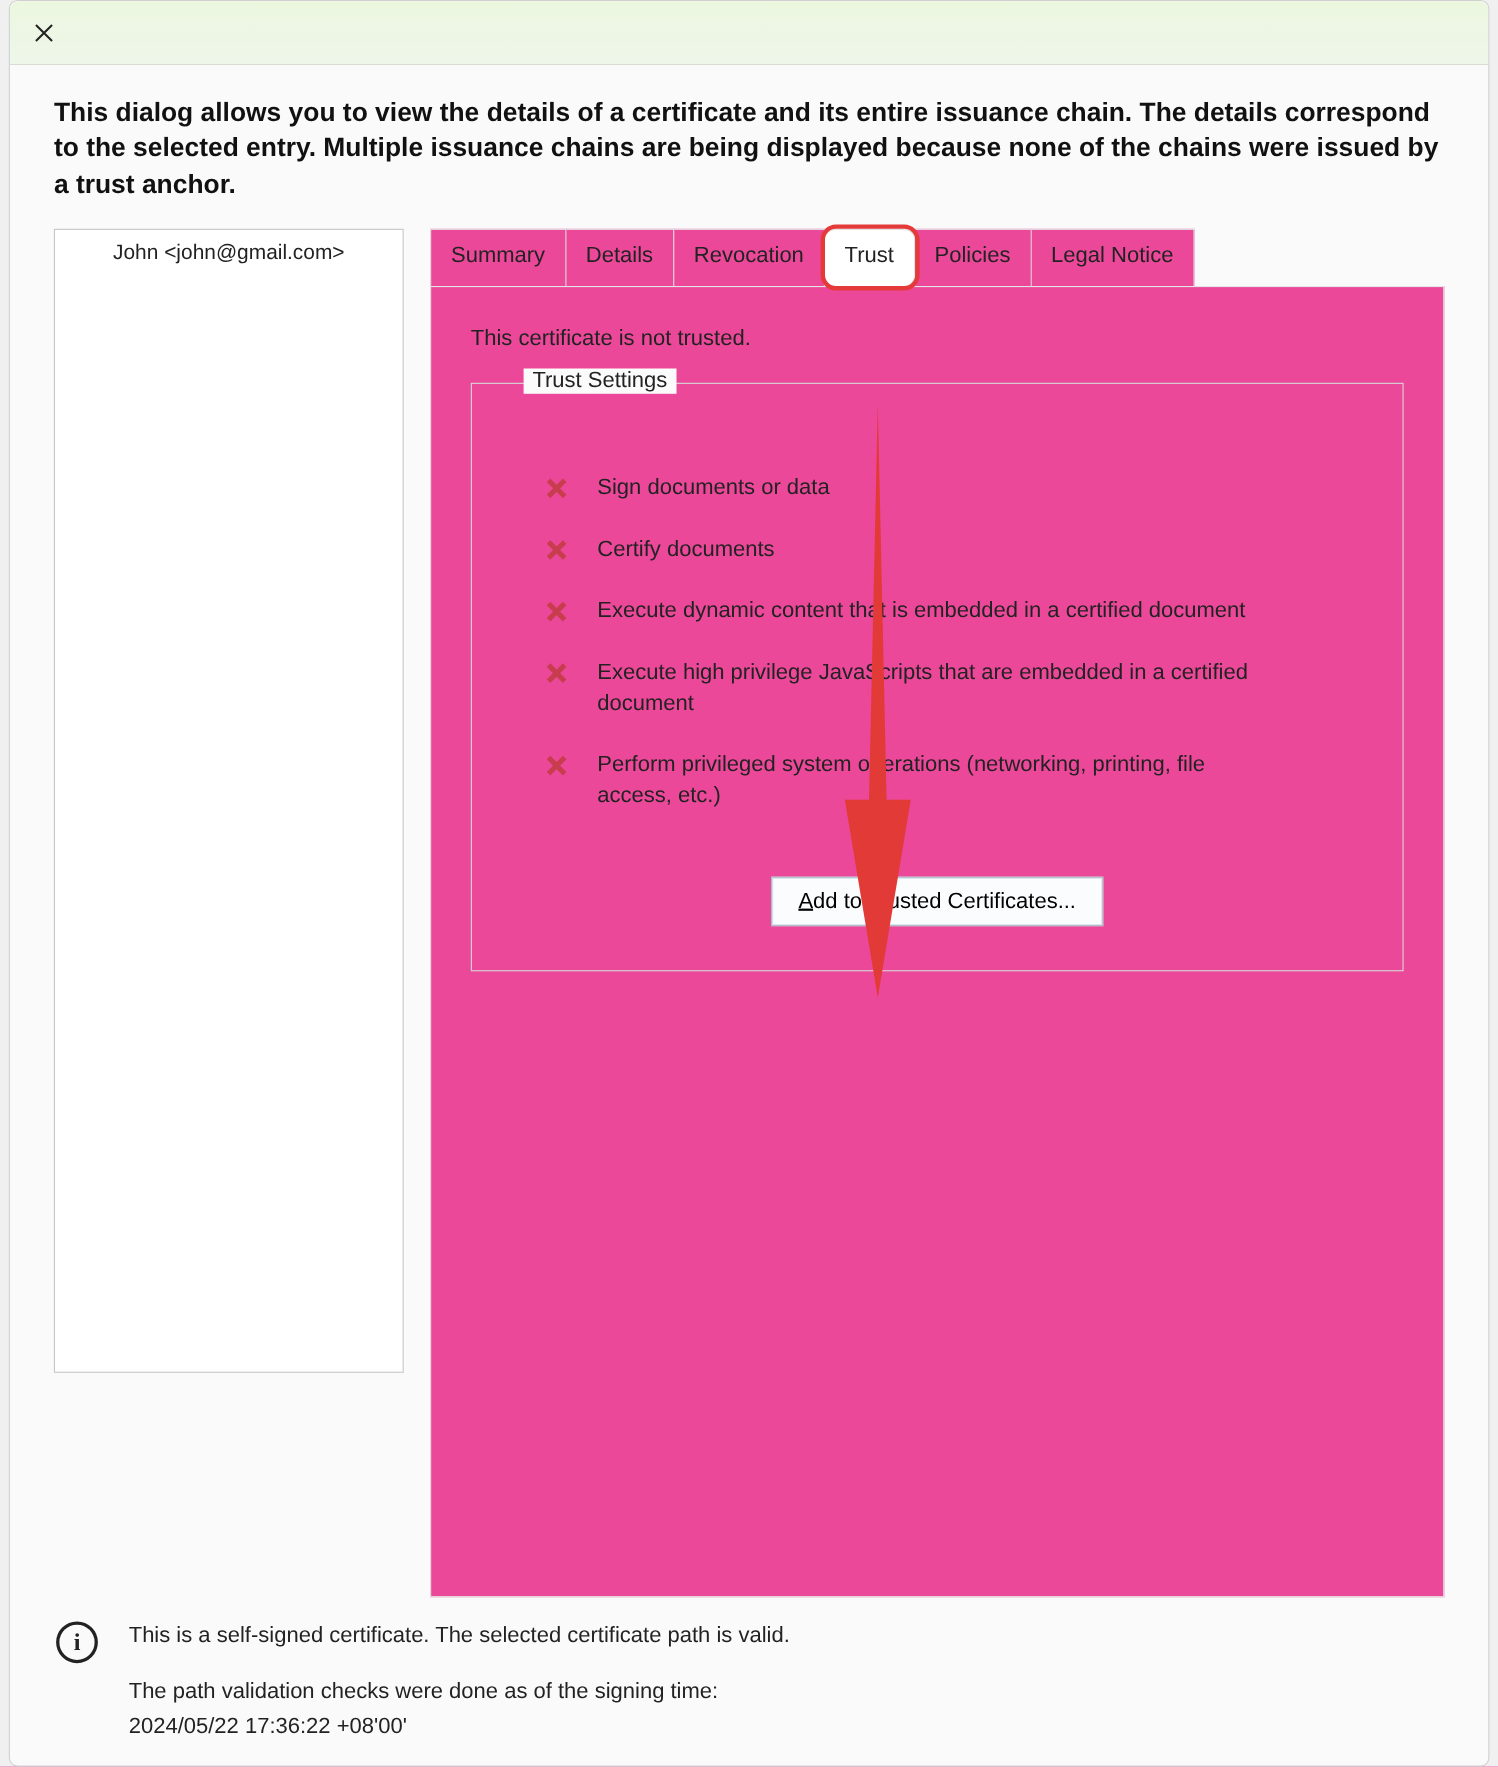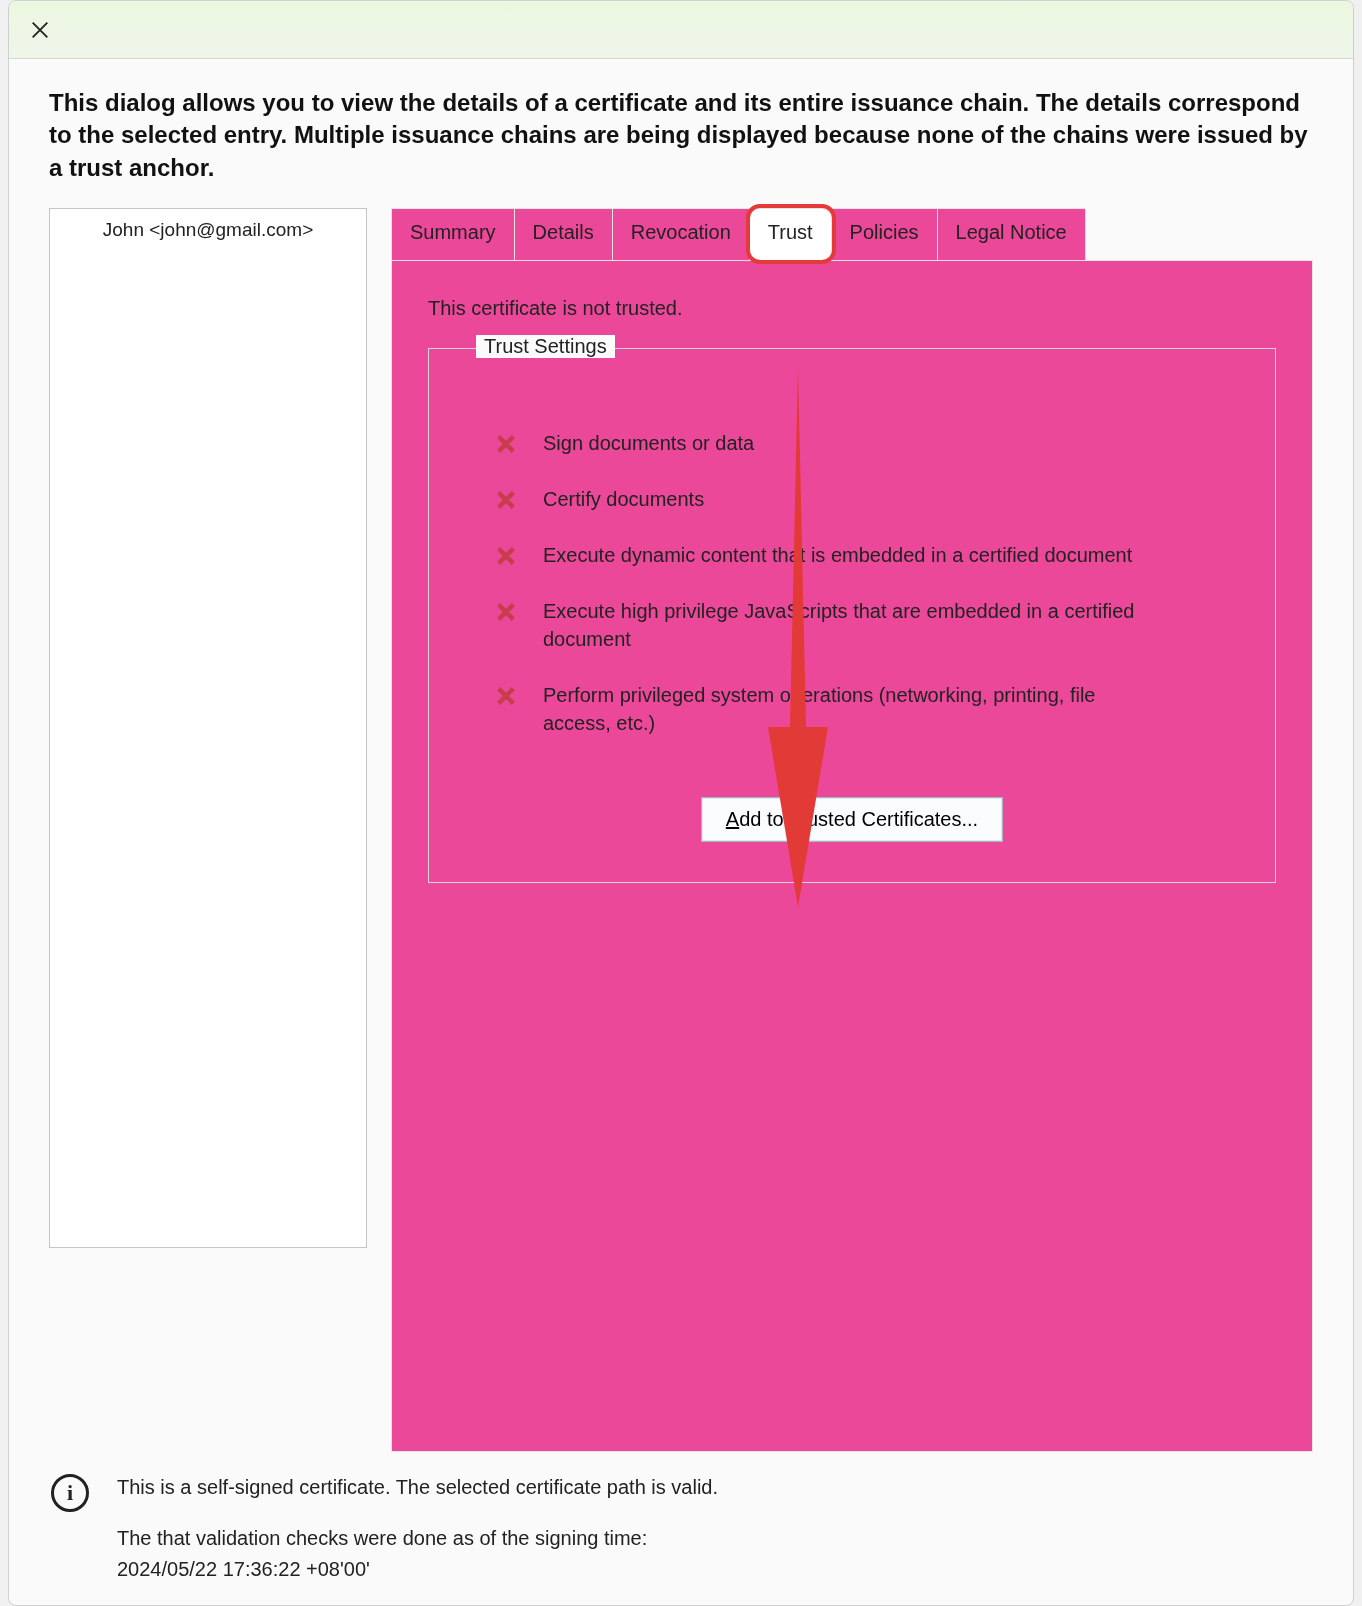--- a/index.html
+++ b/index.html
@@ -311,20 +311,20 @@
 
         </div>
       </div>
     </div>
 
     <div class="footer-info">
       <div class="info-icon">i</div>
       <div class="footer-text">
         <div>This is a self-signed certificate. The selected certificate path is valid.</div>
         <div style="height:20px"></div>
-        <div>The that validation checks were done as of the signing time:</div>
+        <div>The path validation checks were done as of the signing time:</div>
         <div>2024/05/22 17:36:22 +08'00'</div>
       </div>
     </div>
 
 
   </div>
 </div>
 
 </body></html>

